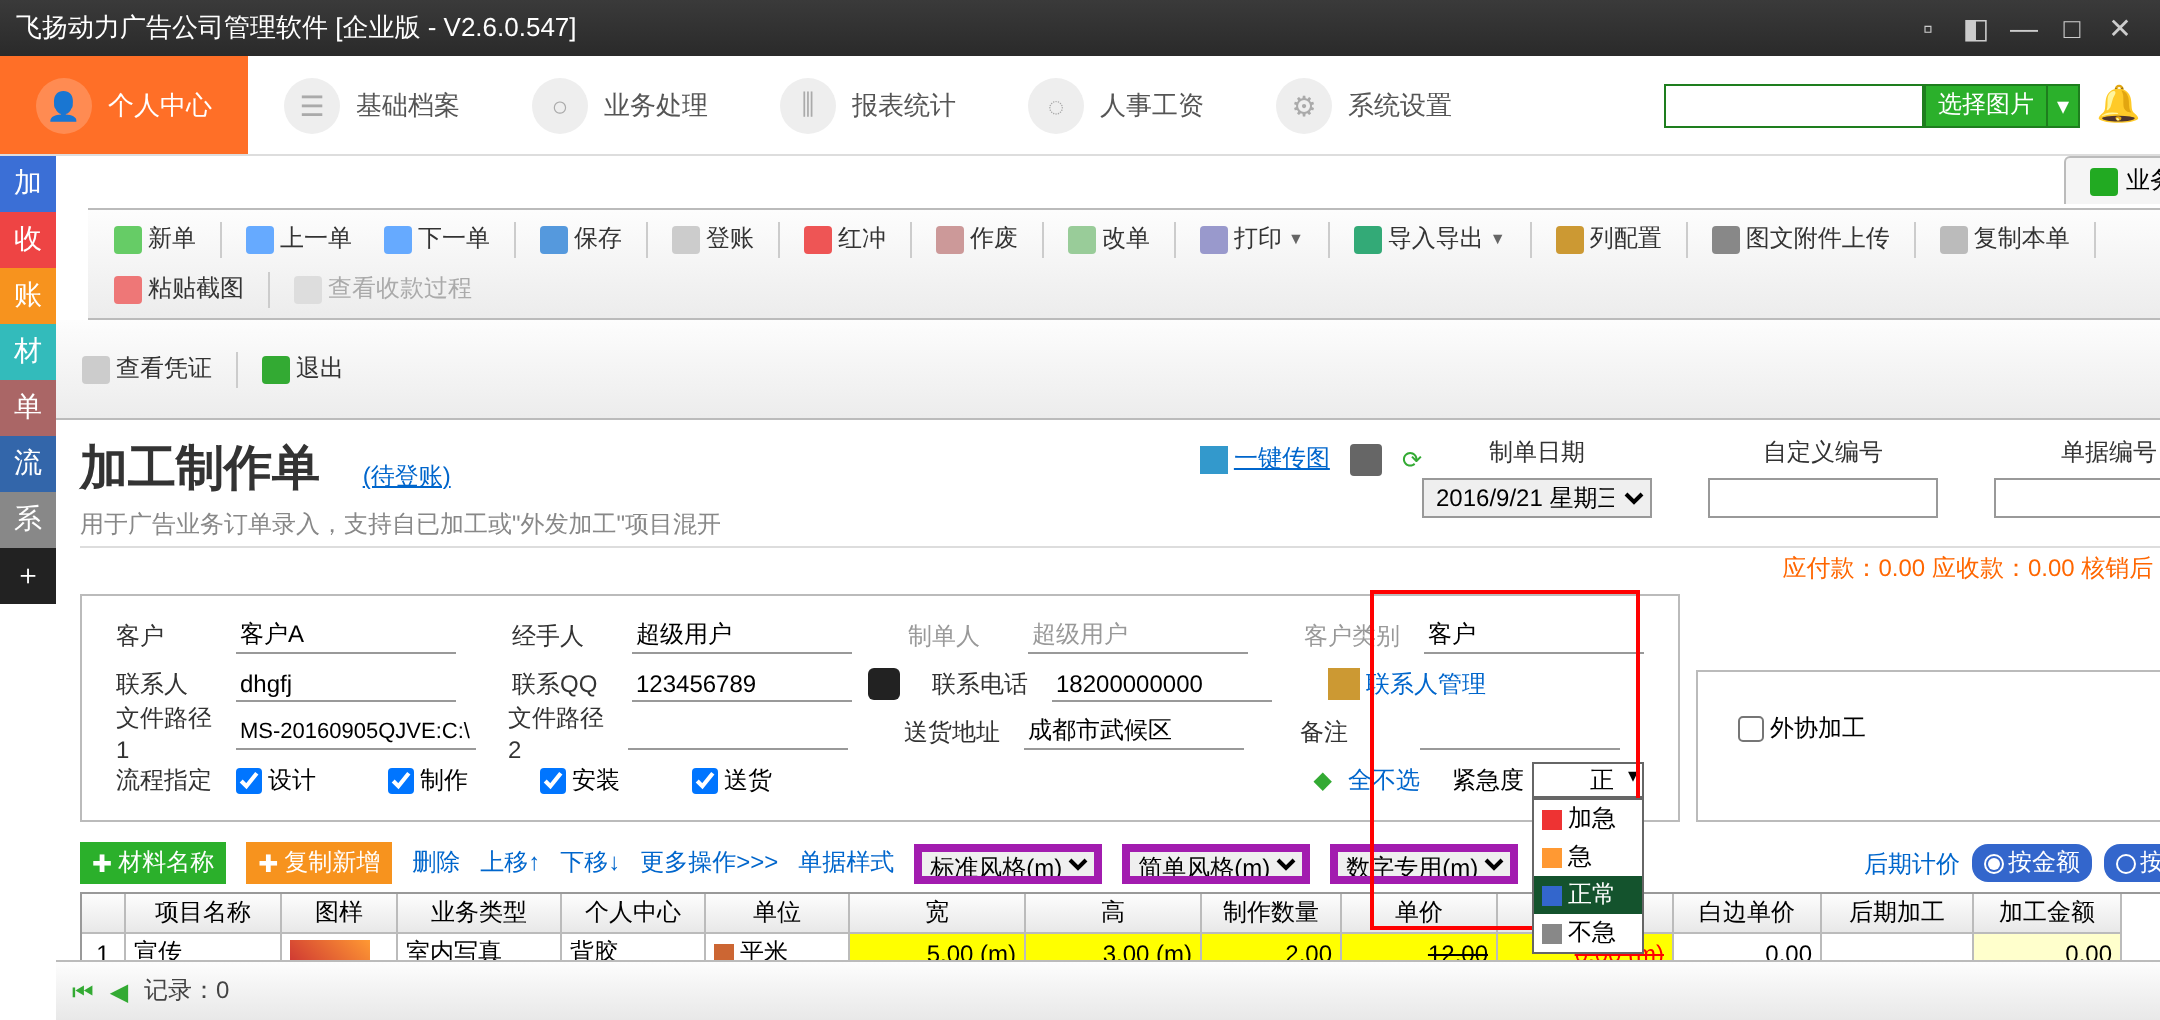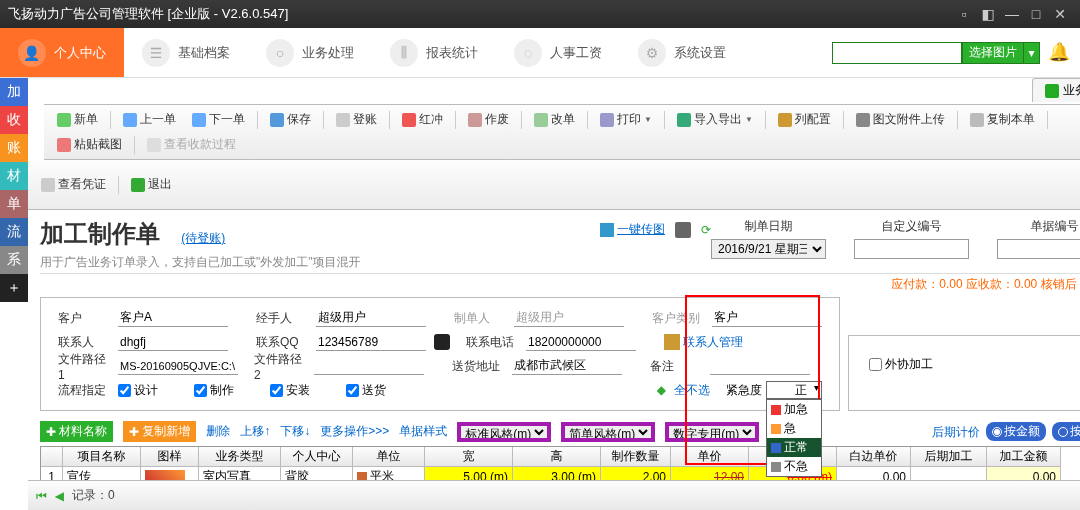--- a/index.html
+++ b/index.html
@@ -61,21 +61,21 @@
 .stylesel { border: 4px solid #a21caf; height: 20px; font-size: 12px; }
 .rtoggle { margin-left: auto; display: flex; align-items: flex-end; gap: 6px; }
 .radio { display: inline-flex; align-items: center; gap: 2px; background: #36c; color: #fff; padding: 1px 6px; border-radius: 8px; }
 .radio .dot { width: 10px; height: 10px; border: 1px solid currentColor; border-radius: 50%; display: inline-block; }
 .radio .dot.on::after { content: ""; display: block; width: 6px; height: 6px; background: currentColor; border-radius: 50%; margin: 1px; }
 .grid { margin-top: 4px; border: 1px solid #999; }
 .ghead, .grow { display: flex; }
 .gcell { border-right: 1px solid #bbb; border-bottom: 1px solid #bbb; padding: 2px 4px; height: 20px; overflow: hidden; white-space: nowrap; font-size: 12px; display: flex; align-items: center; }
 .ghead .gcell { background: linear-gradient(#fdfdfd,#e8e8e8); justify-content: center; }
 .c0{width:22px;justify-content:center;} .c1{width:78px;} .c2{width:58px;} .c3{width:82px;} .c4{width:72px;} .c5{width:72px;} .c6{width:88px;justify-content:flex-end;} .c7{width:88px;justify-content:flex-end;} .c8{width:70px;justify-content:flex-end;} .c9{width:78px;justify-content:flex-end;} .c10{width:88px;justify-content:flex-end;} .c11{width:74px;justify-content:flex-end;} .c12{width:76px;} .c13{width:74px;justify-content:flex-end;}
-.grow .c6,.grow .c7 { background: #ff0; } .grow .c8 { background: #ff0; } .grow .c9 { background: #ff0; color: #b91c1c; text-decoration: line-through; } .grow .c10 { background: #ff0; color: red; text-decoration: line-through; } .grow .c13 { background: #ffffcc; }
+.grow .c6,.grow .c7 { background: #ff0; } .grow .c8 { background: #ff0; } .grow .c9 { background: #ff0; color: #000000; text-decoration: line-through; } .grow .c10 { background: #ff0; color: red; text-decoration: line-through; } .grow .c13 { background: #ffffcc; }
 .thumb { width: 40px; height: 14px; background: linear-gradient(45deg,#c33,#f93); display: inline-block; }
 .urgbox { position: relative; display: inline-flex; align-items: center; gap: 4px; }
 .urgsel { width: 56px; height: 18px; border: 1px solid #666; text-align: right; padding-right: 14px; position: relative; background: #fff; }
 .urgsel::after { content: "▾"; position: absolute; right: 2px; top: 0; font-size: 10px; }
 .dropdown { position: absolute; top: 18px; right: 0; width: 56px; border: 1px solid #666; background: #fff; z-index: 10; }
 .dropdown div { padding: 1px 4px; display: flex; align-items: center; gap: 3px; cursor: pointer; }
 .dropdown div.sel { background: #14532d; color: #fff; }
 .flag { width: 10px; height: 10px; display: inline-block; }
 .f-red{background:#e33;} .f-orange{background:#f93;} .f-blue{background:#36c;} .f-gray{background:#888;}
 .footer { position: absolute; bottom: 0; left: 28px; right: 0; height: 30px; background: linear-gradient(#fdfdfd,#e8e8e8); border-top: 1px solid #bbb; display: flex; align-items: center; padding: 0 8px; gap: 8px; }

